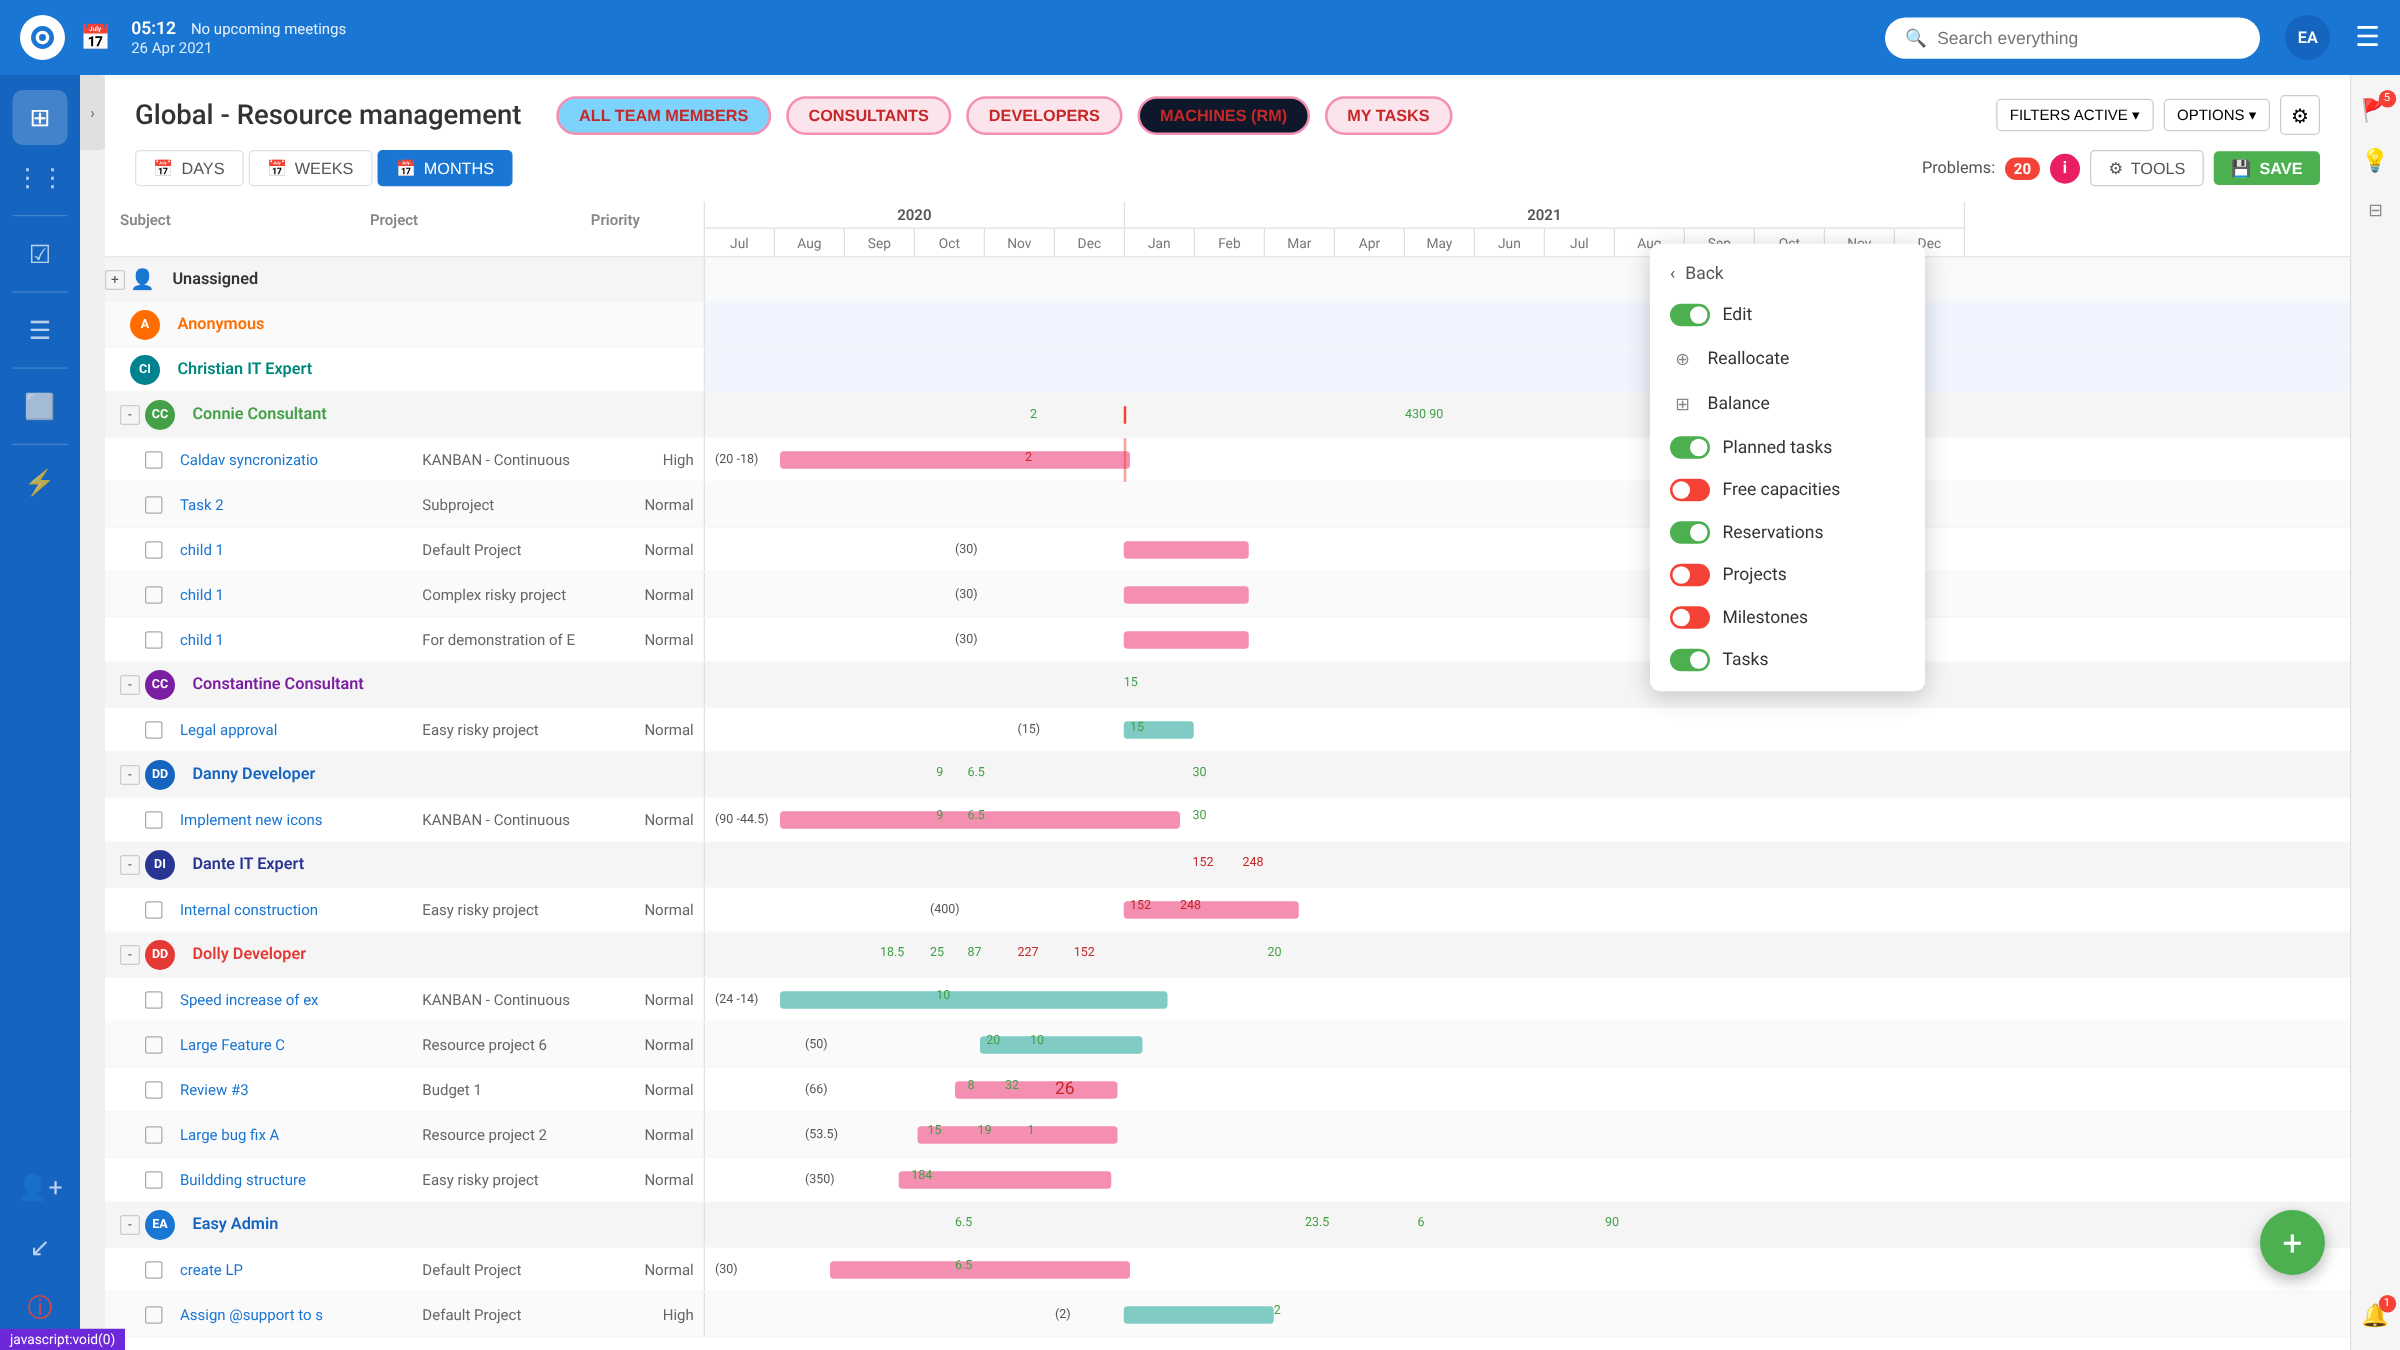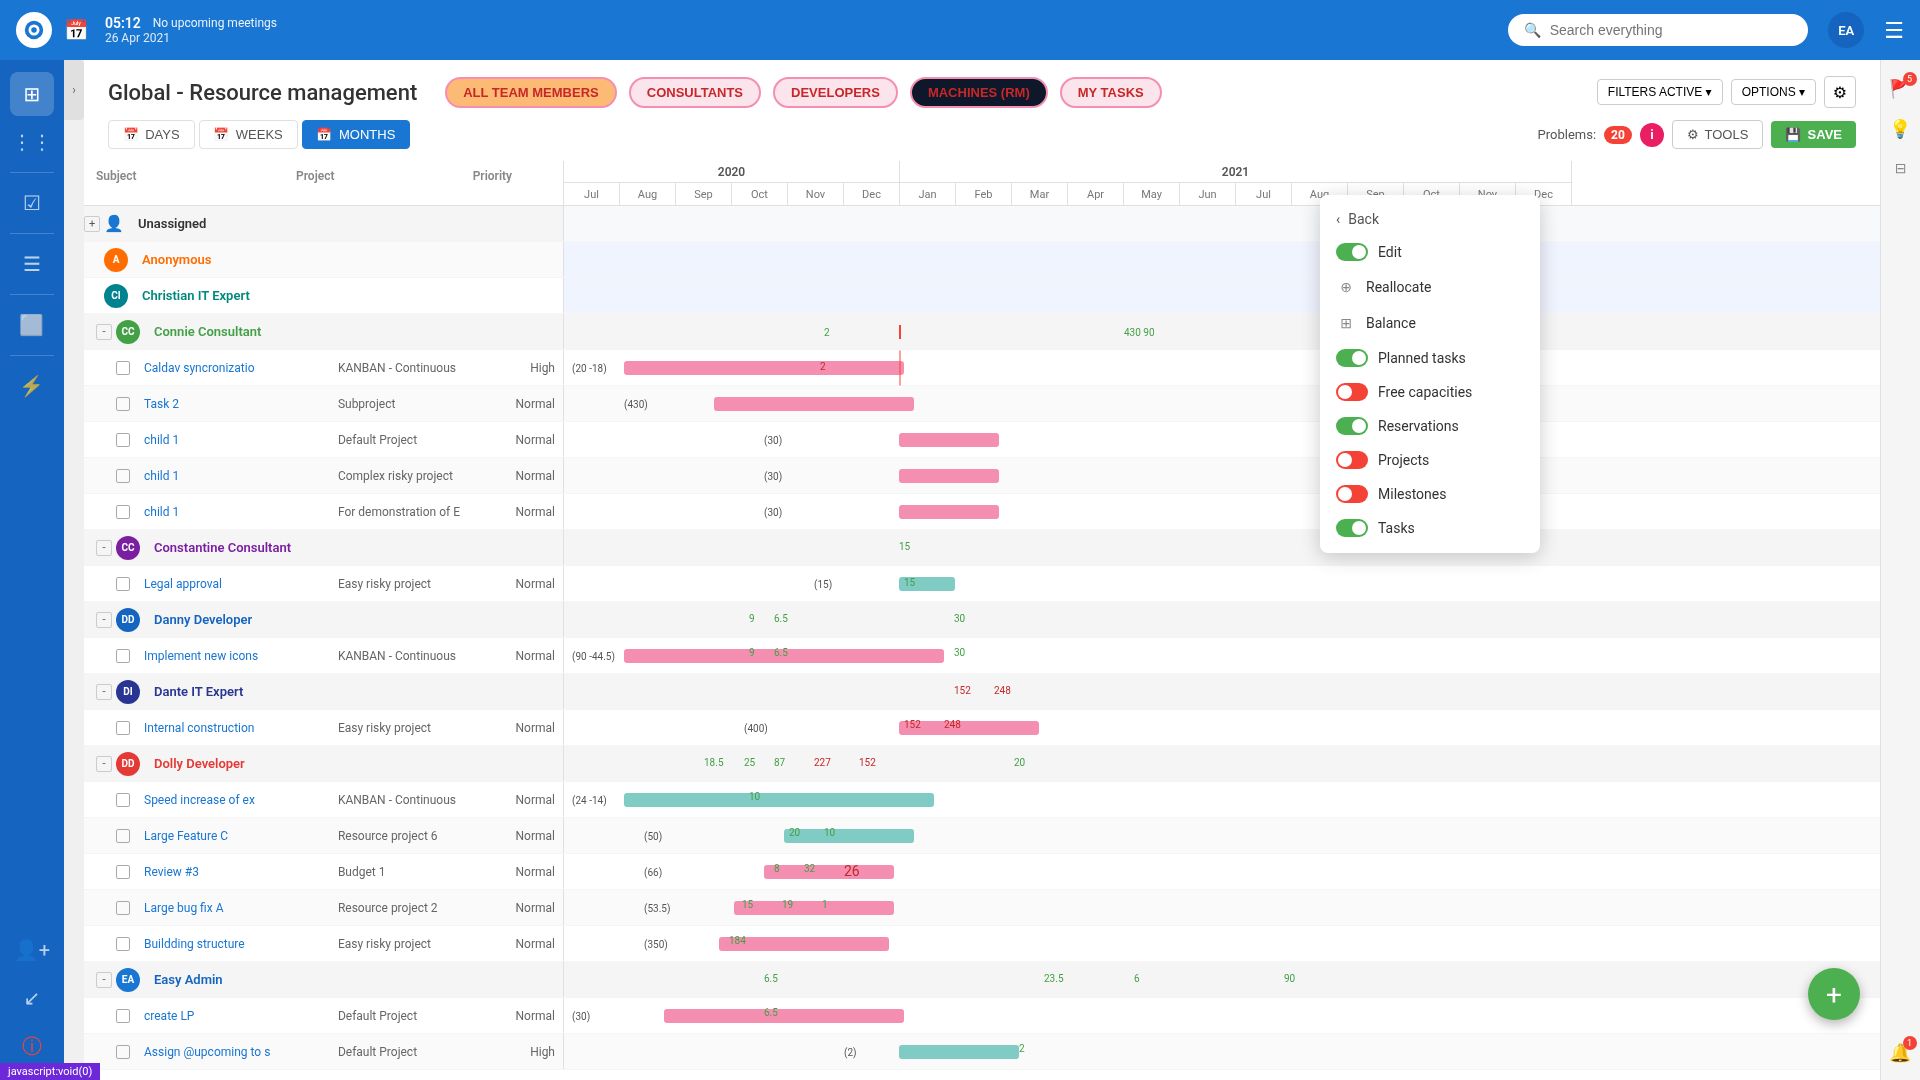--- a/index.html
+++ b/index.html
@@ -122,21 +122,21 @@
     }
     .page-title { font-size: 22px; font-weight: 500; color: #333; margin-right: 16px; }
     .filter-btn {
       padding: 6px 16px;
       border-radius: 20px;
       font-size: 13px;
       font-weight: 600;
       cursor: pointer;
       border: 2px solid transparent;
     }
-    .filter-btn.all-team { background: #fdba74; color: #c62828; border-color: #f48fb1; }
+    .filter-btn.all-team { background: #7dd3fc; color: #c62828; border-color: #f48fb1; }
     .filter-btn.consultants { background: #fce4ec; color: #c62828; border-color: #f48fb1; }
     .filter-btn.developers { background: #fce4ec; color: #c62828; border-color: #f48fb1; }
     .filter-btn.machines { background: #0f172a; color: #c62828; border-color: #f48fb1; }
     .filter-btn.my-tasks { background: #fce4ec; color: #c62828; border-color: #f48fb1; }
     .header-right-controls {
       margin-left: auto;
       display: flex;
       align-items: center;
       gap: 8px;
     }
@@ -639,24 +639,20 @@
           </div>
         </div>
 
         <div class="gantt-row">
           <div class="gantt-left-cell" style="padding-left:32px;">
             <div class="task-icon"></div>
             <span class="row-subject" style="font-size:12px;color:#1976d2;">Task 2</span>
             <span class="row-project">Subproject</span>
             <span class="row-priority">Normal</span>
           </div>
-          <div class="gantt-timeline-cell" style="position:relative;">
-            <div style="position:absolute;left:60px;top:50%;transform:translateY(-50%);font-size:10px;color:#555;">(430)</div>
-            <div class="bar-pink" style="left:150px;top:50%;transform:translateY(-50%);width:200px;"></div>
-          </div>
         </div>
 
         <div class="gantt-row">
           <div class="gantt-left-cell" style="padding-left:32px;">
             <div class="task-icon"></div>
             <span class="row-subject" style="font-size:12px;color:#1976d2;">child 1</span>
             <span class="row-project">Default Project</span>
             <span class="row-priority">Normal</span>
           </div>
           <div class="gantt-timeline-cell" style="position:relative;">
@@ -890,21 +886,21 @@
           <div class="gantt-timeline-cell" style="position:relative;">
             <div style="position:absolute;left:8px;top:50%;transform:translateY(-50%);font-size:10px;color:#555;">(30)</div>
             <div class="bar-pink" style="left:100px;top:50%;transform:translateY(-50%);width:240px;"></div>
             <div style="position:absolute;left:200px;top:25%;font-size:10px;color:#43a047;">6.5</div>
           </div>
         </div>
 
         <div class="gantt-row">
           <div class="gantt-left-cell" style="padding-left:32px;">
             <div class="task-icon"></div>
-            <span class="row-subject" style="font-size:12px;color:#1976d2;">Assign @upcoming to s</span>
+            <span class="row-subject" style="font-size:12px;color:#1976d2;">Assign @support to s</span>
             <span class="row-project">Default Project</span>
             <span class="row-priority">High</span>
           </div>
           <div class="gantt-timeline-cell" style="position:relative;">
             <div style="position:absolute;left:280px;top:50%;transform:translateY(-50%);font-size:10px;color:#555;">(2)</div>
             <div class="bar-green" style="left:335px;top:50%;transform:translateY(-50%);width:120px;"></div>
             <div style="position:absolute;left:455px;top:25%;font-size:10px;color:#43a047;">2</div>
           </div>
         </div>
 

